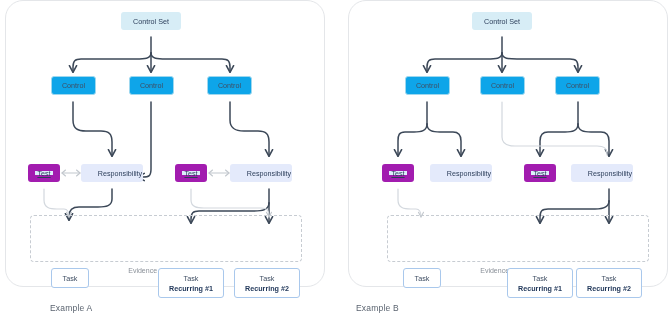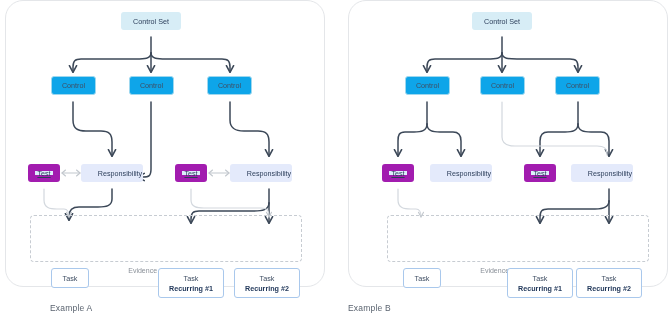--- a/index.html
+++ b/index.html
@@ -24,21 +24,21 @@
   #panel-b{left:348px;}
 
   .panel-caption{
     position:absolute;
     font-size:8.5px;
     color:#5b6470;
     letter-spacing:.2px;
     white-space:nowrap;
   }
   #caption-a{left:5px;top:303px;margin-left:45px;}
-  #caption-b{left:348px;top:303px;}
+  #caption-b{left:356px;top:303px;}
 
   .svg-layer{position:absolute;left:0;top:0;width:320px;height:287px;overflow:visible;}
 
   .node{
     position:absolute;
     box-sizing:border-box;
     display:flex;
     flex-direction:column;
     align-items:center;
     justify-content:center;

